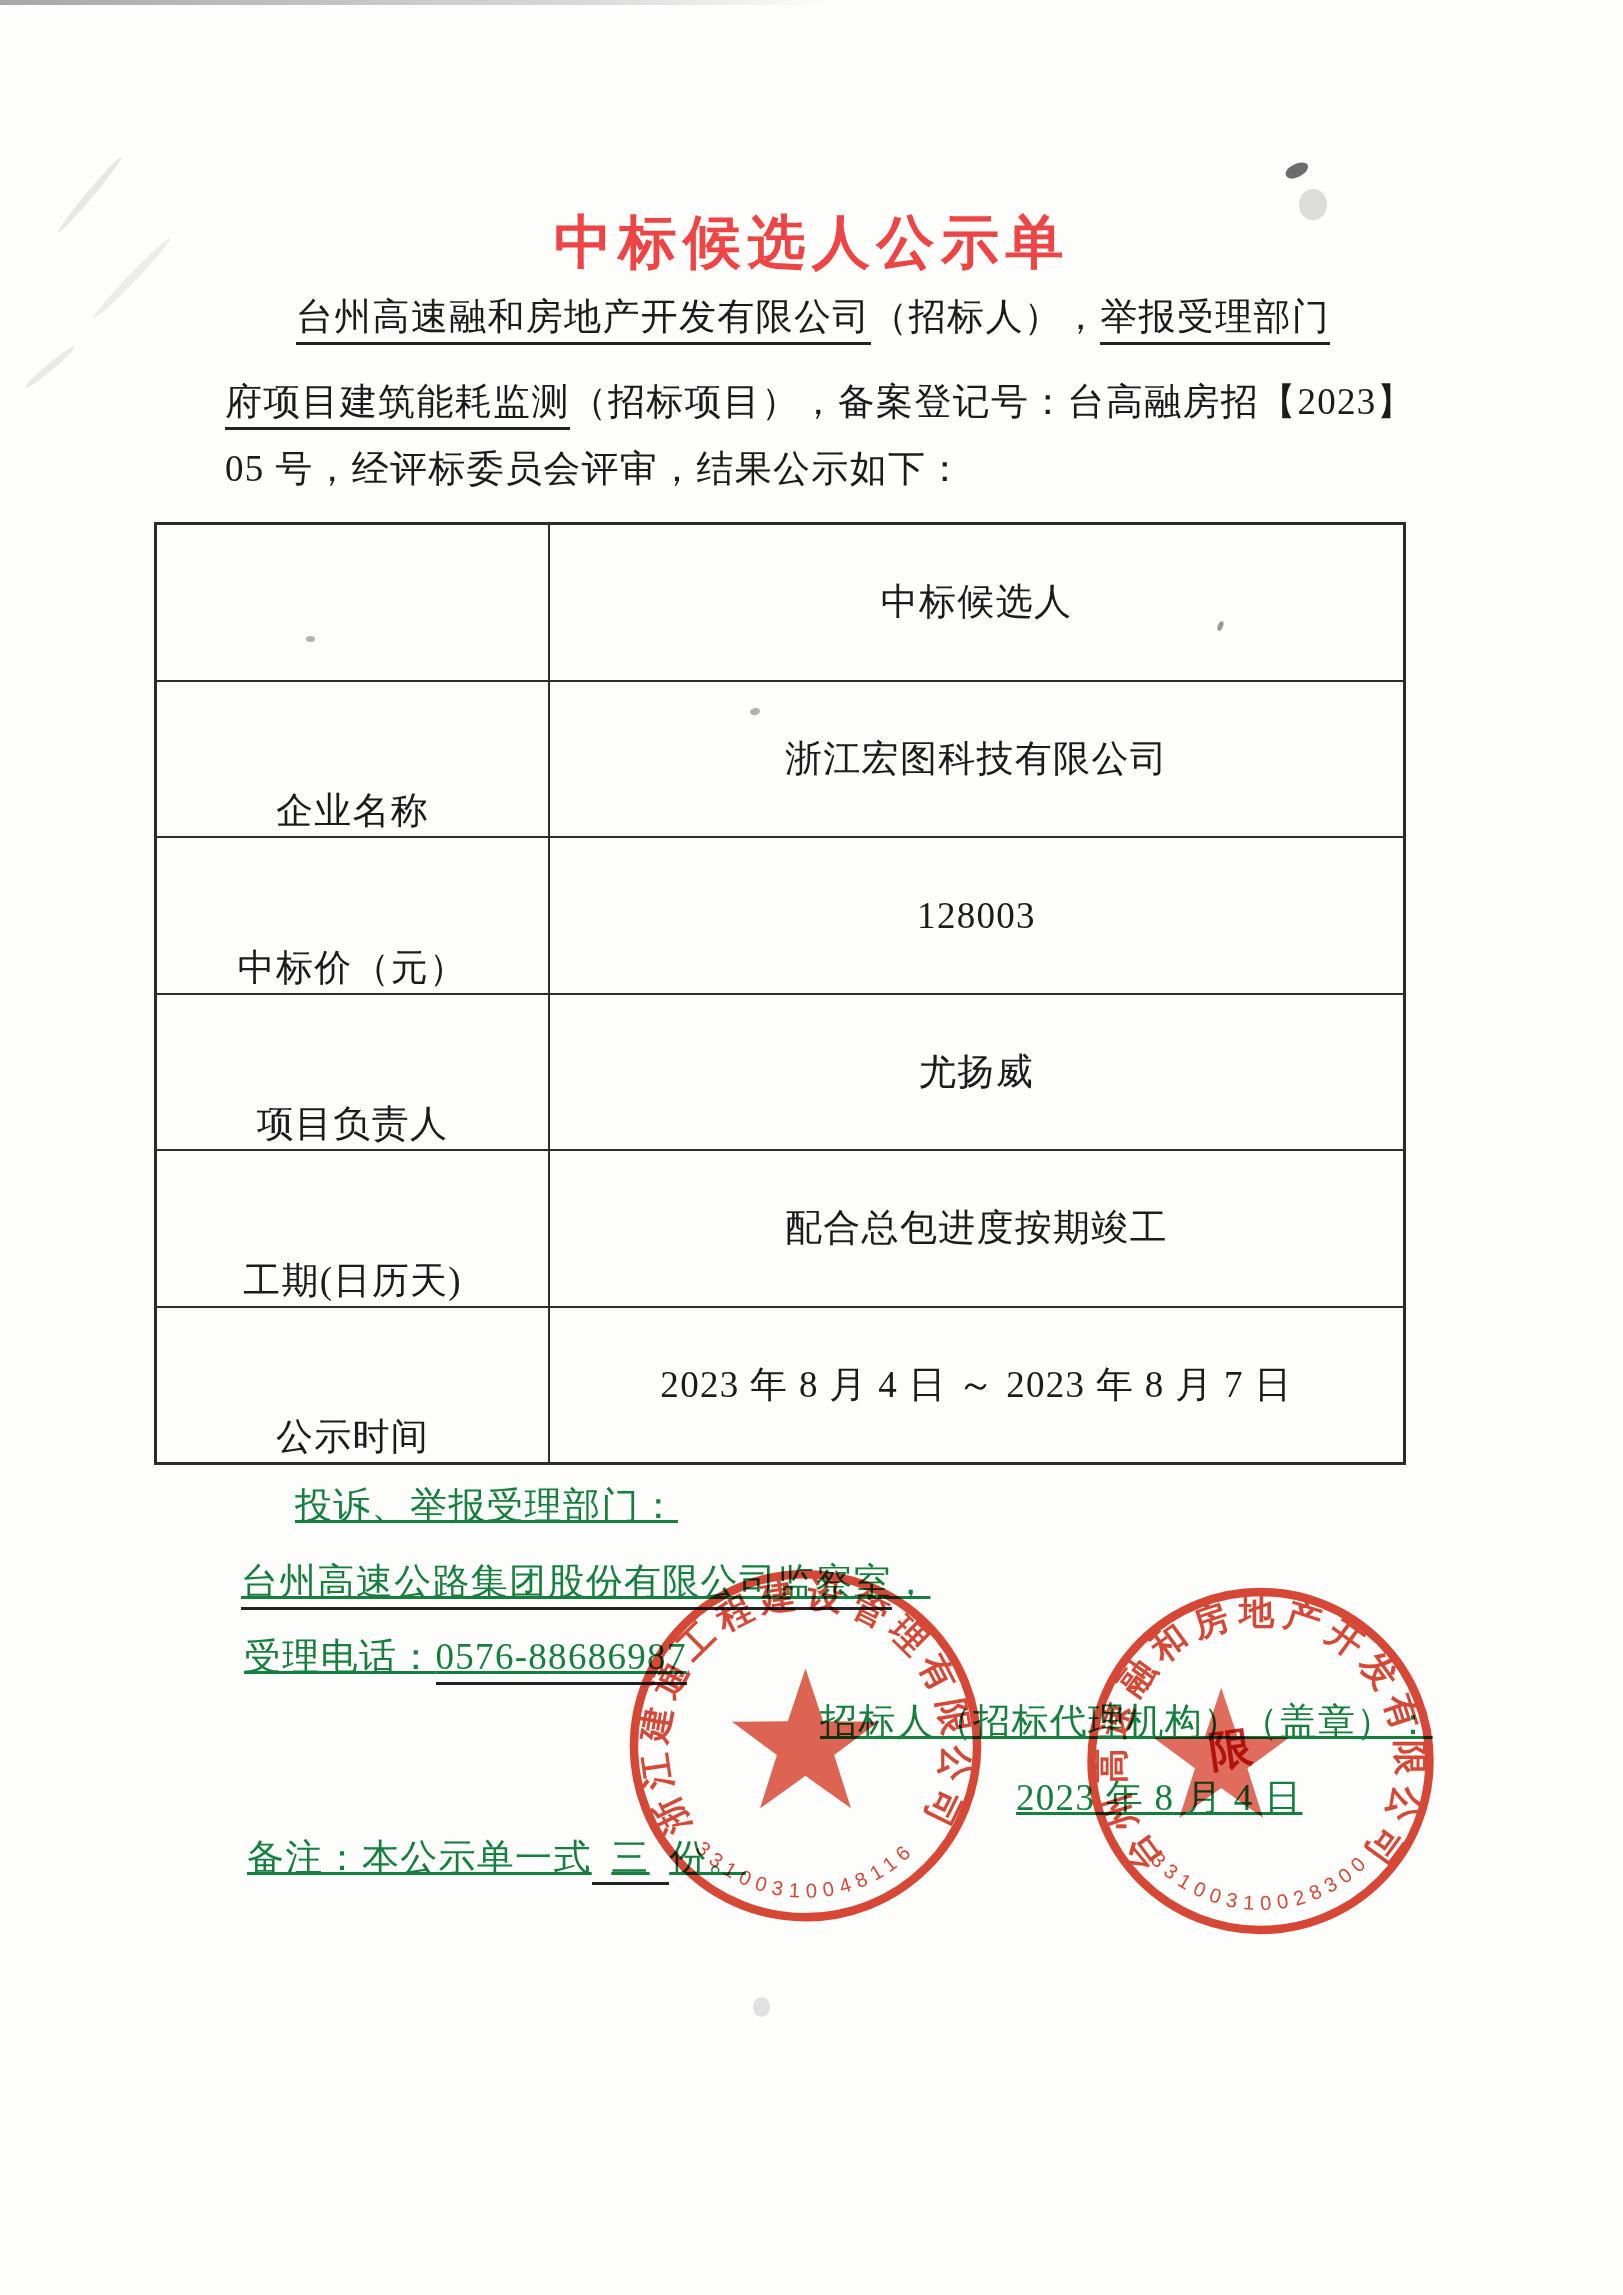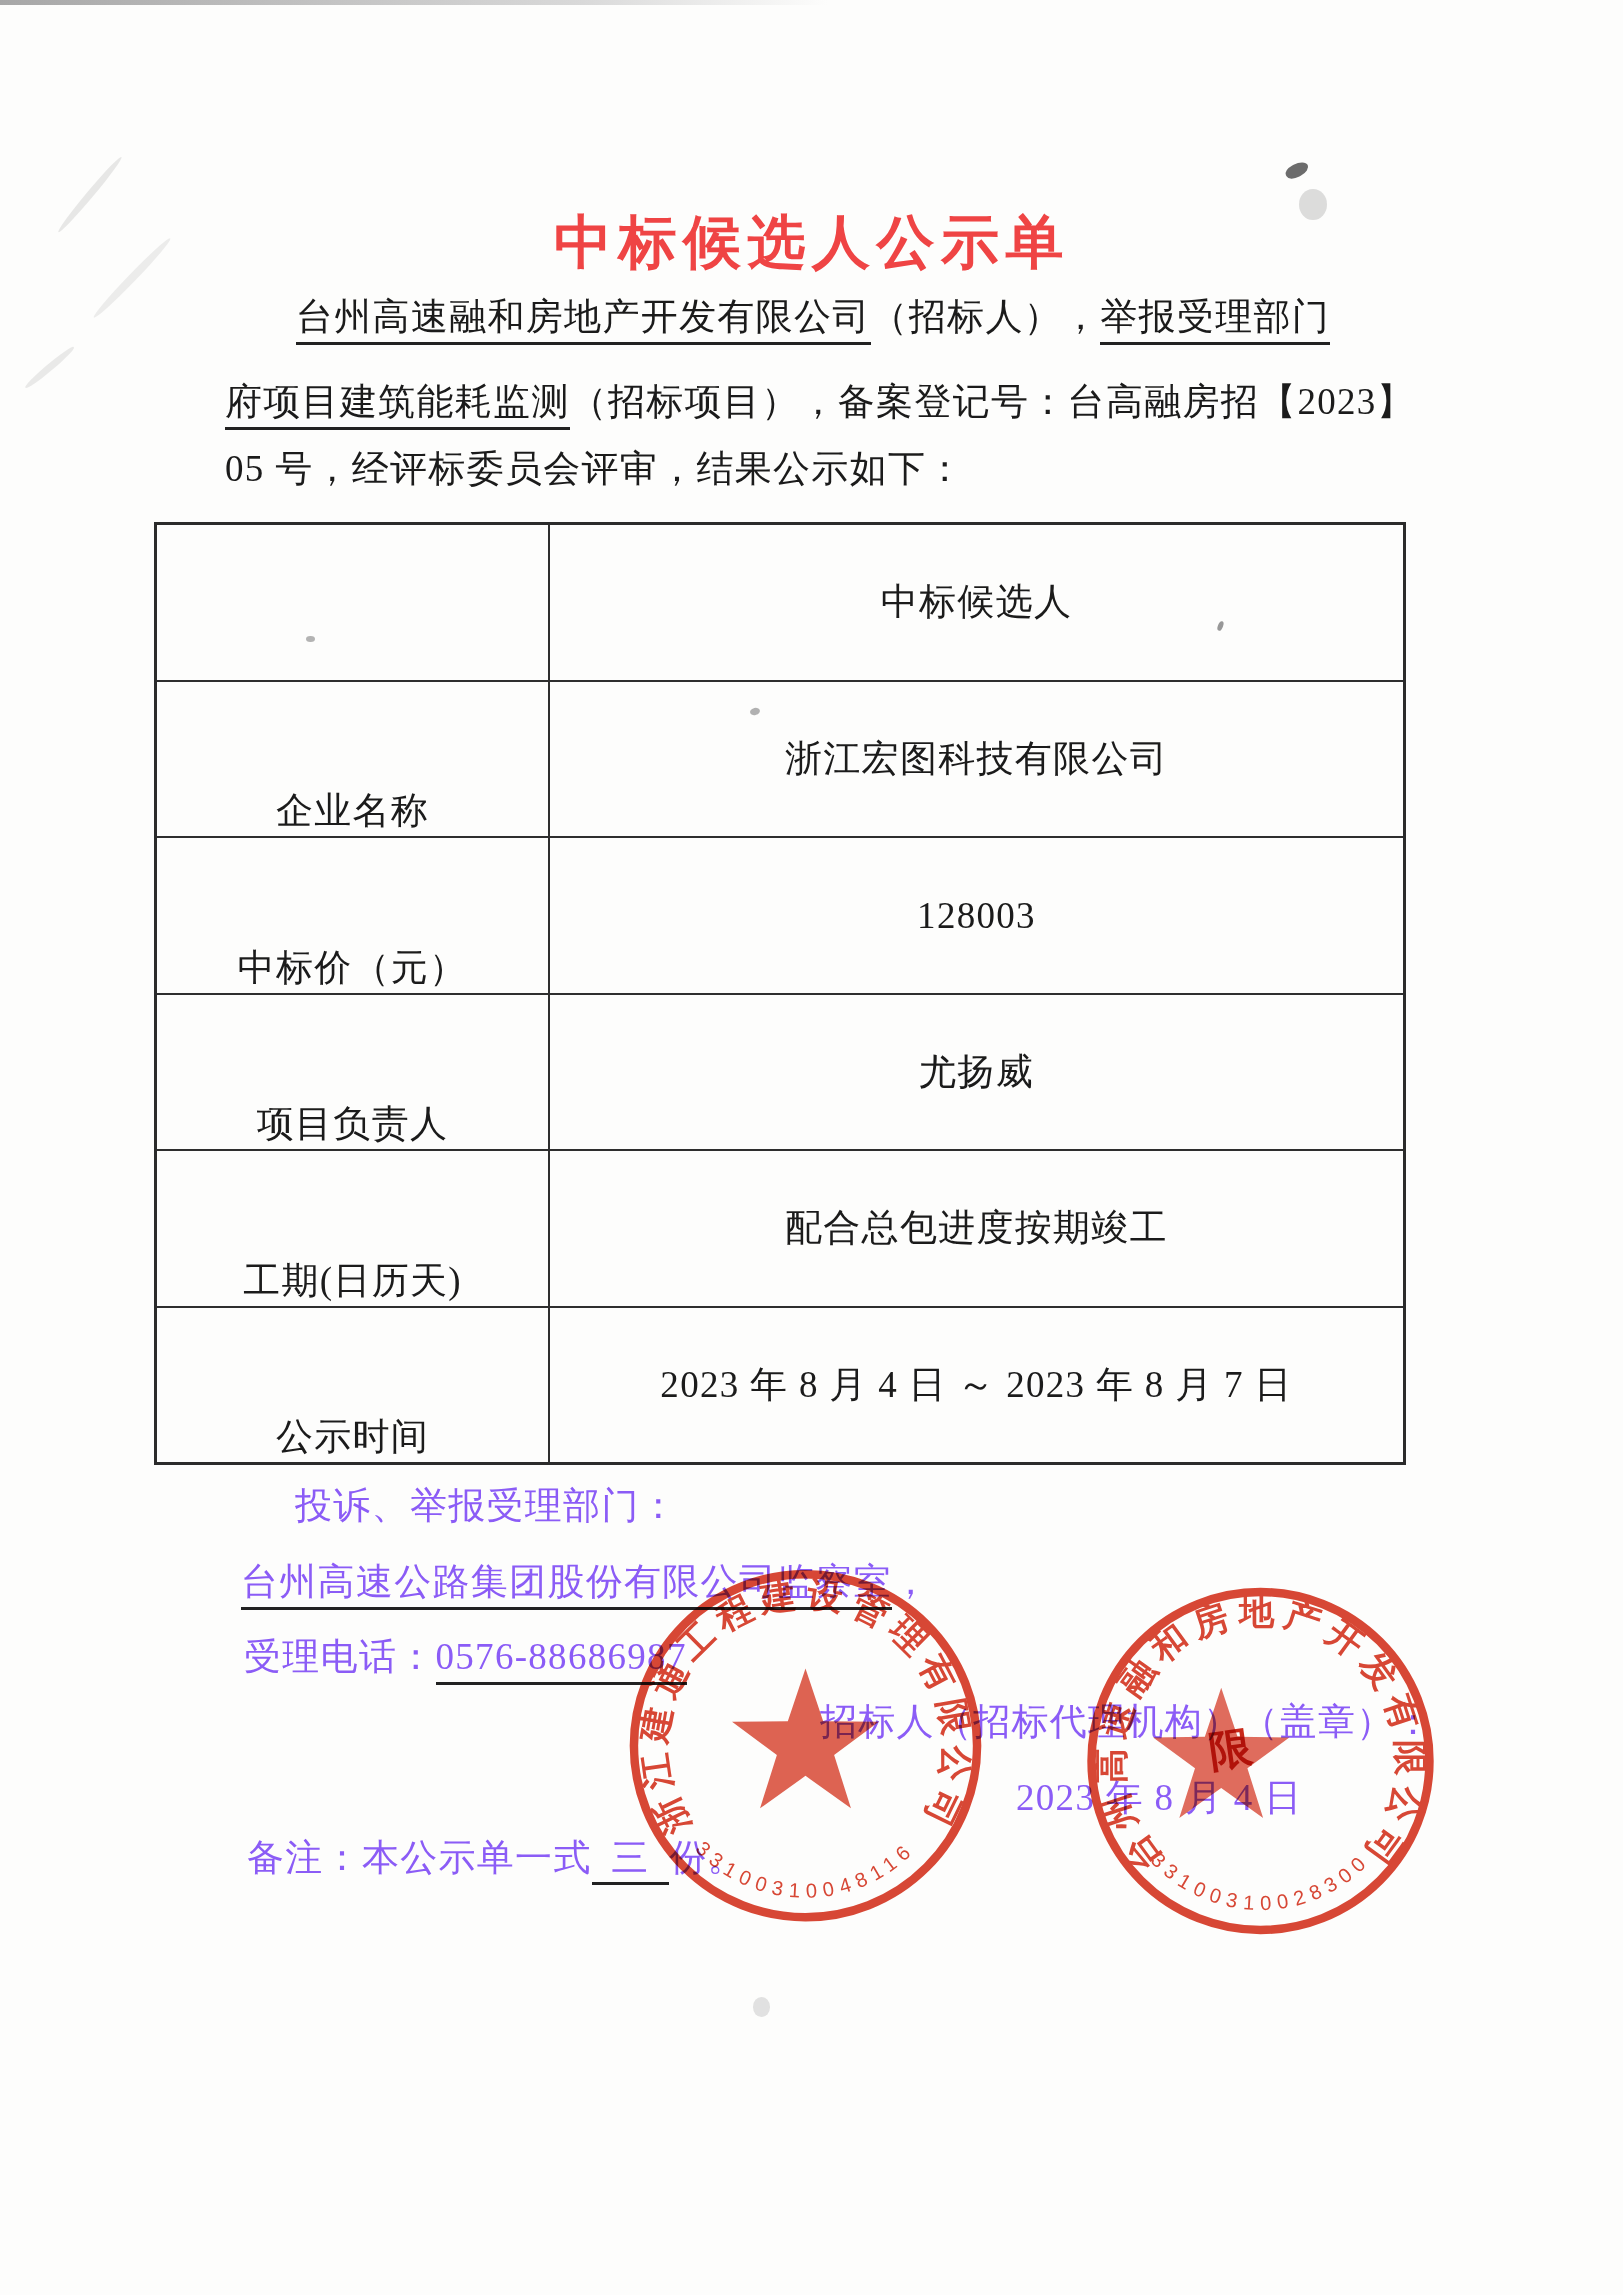--- a/index.html
+++ b/index.html
@@ -50,21 +50,21 @@
     display:flex;flex-direction:column;
   }
   .t-row{flex:1 1 0;display:flex;border-bottom:2.6px solid #2e2e2e;box-sizing:border-box;}
   .t-row:last-child{border-bottom:none;}
   .t-cell-l{width:393px;border-right:2px solid #2e2e2e;box-sizing:border-box;
     display:flex;align-items:flex-end;justify-content:center;}
   .t-cell-r{flex:1;display:flex;align-items:center;justify-content:center;}
   .t-text{font-size:37px;letter-spacing:1.3px;white-space:nowrap;color:#1b1b1b;}
 
   
-  .f-line{position:absolute;font-size:37px;letter-spacing:1.3px;white-space:nowrap;color:#8b5cf6;}
+  .f-line{position:absolute;font-size:37px;letter-spacing:1.3px;white-space:nowrap;color:#15803d;text-decoration:underline;}
   .fl-complaint{left:295px;top:1481px;}
   .fl-dept{left:241px;top:1557px;}
   .fl-phone{left:244px;top:1632px;}
   .fl-sign{left:820px;top:1697px;}
   .fl-date{left:1016px;top:1773px;}
   .fl-note{left:247px;top:1833px;}
   .note-u{border-bottom:3.3px solid #222;padding:0 19.6px 3.9px 19.6px;}
 
   
   .stamp{position:absolute;mix-blend-mode:multiply;opacity:.93;}

